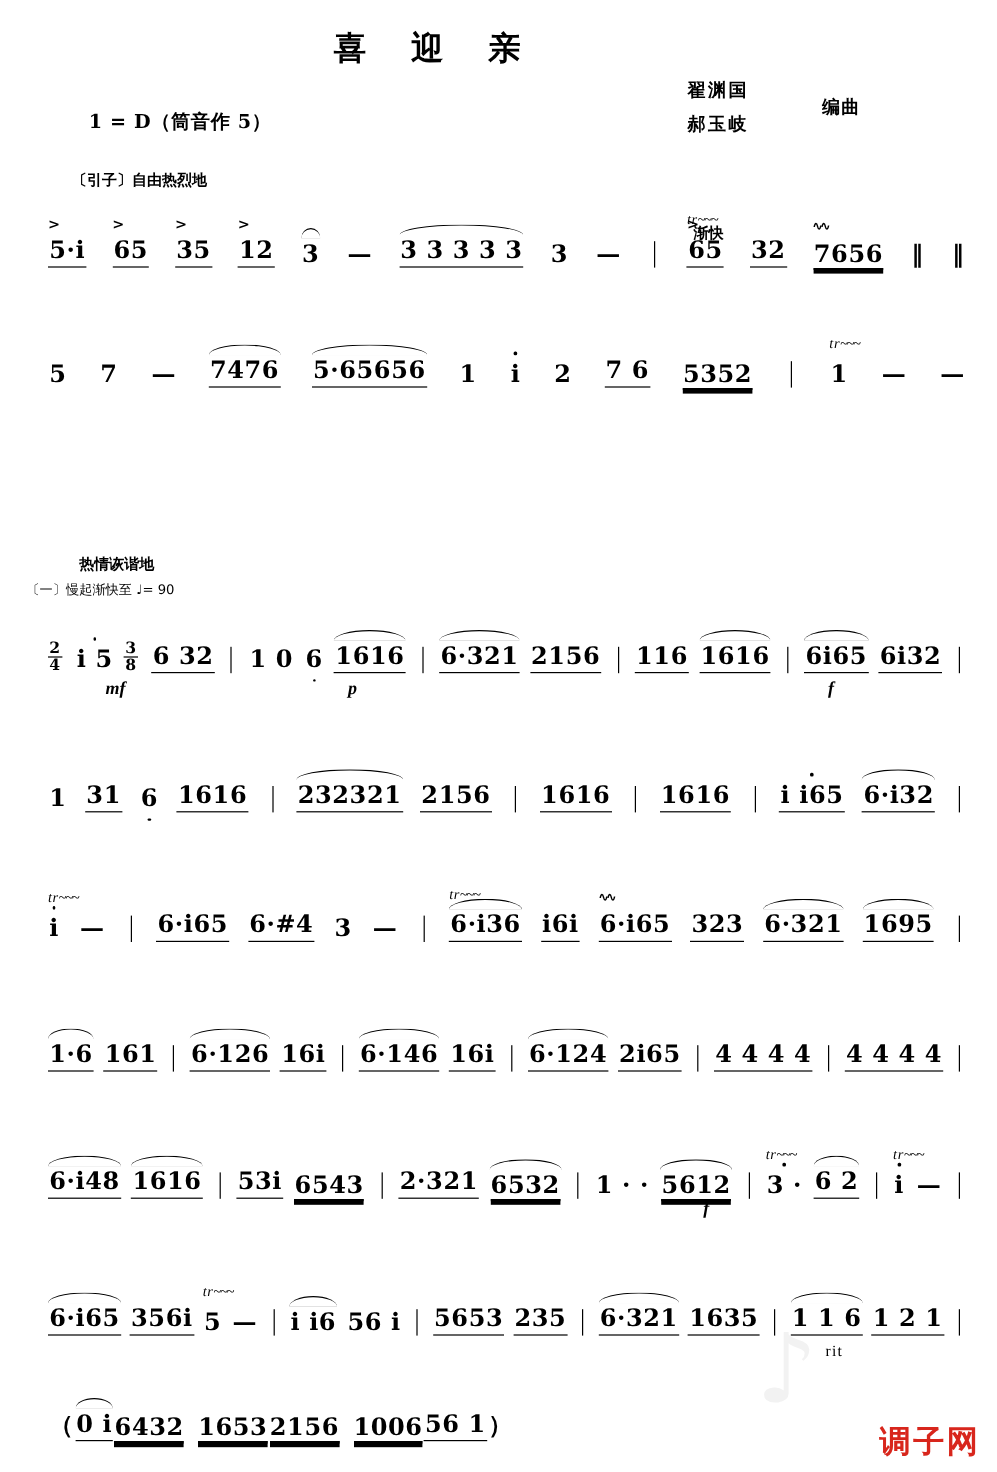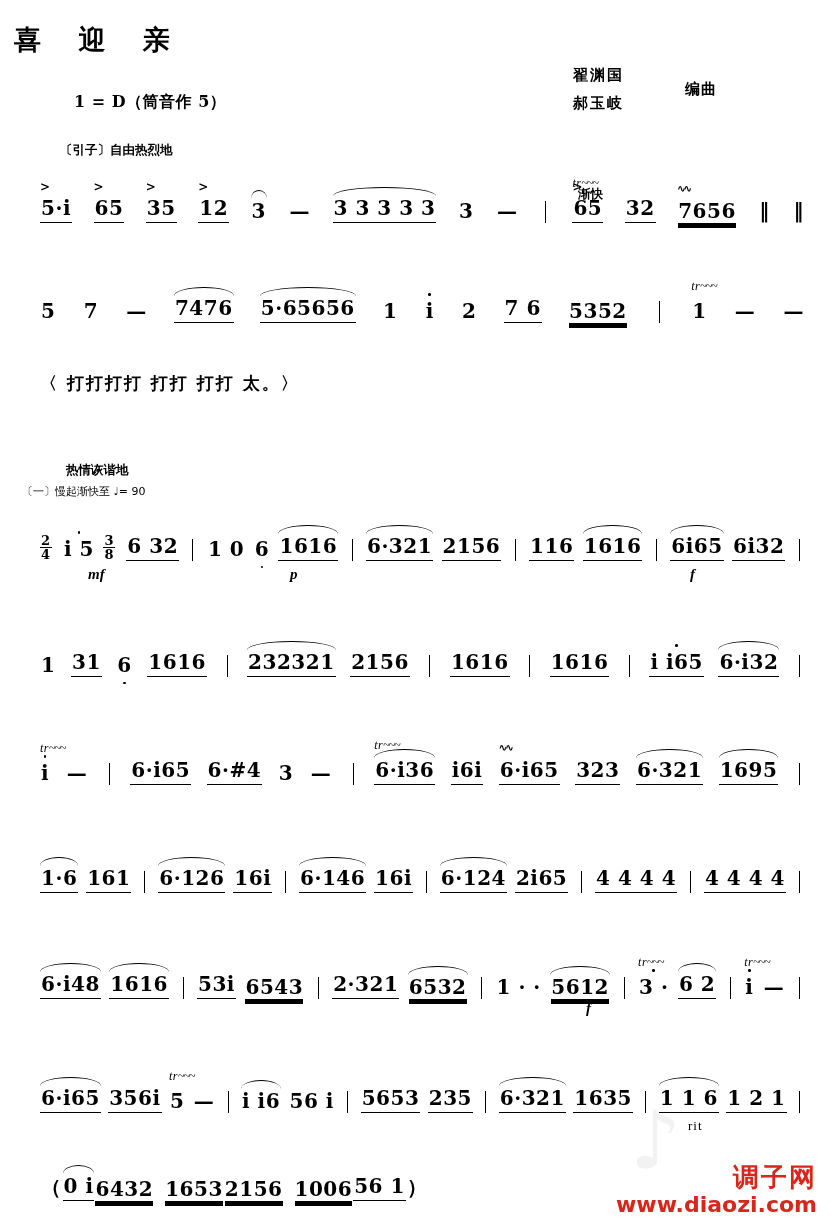--- a/index.html
+++ b/index.html
@@ -20,21 +20,21 @@
     left: 0; top: 0;
     width: 831px;
     height: 1227px;
   }
   
   .title {
     position: absolute;
     top: 22px;
     left: 0;
     width: 712px;
-    text-align: left;
+    text-align: center;
     font-family: "DejaVu Sans", sans-serif;
     font-weight: bold;
     font-size: 27px;
     letter-spacing: 14px;
     text-indent: 14px;
   }
   
   .credits {
     position: absolute;
     top: 66px;
@@ -295,21 +295,20 @@
       <span class="grp">2</span>
       <span class="grp uline1">7 6</span>
       <span class="grp uline2">5352</span>
       <span class="bar"></span>
       <span class="grp"><span class="tr">tr</span><span>1</span></span>
       <span class="grp">—</span>
       <span class="grp">—</span>
     </div>
   </div>
 
-  <div class="spoken">〈 打打打打 打打 打打 太。〉</div>
 
   <div class="marker" style="top:462px; left:66px;">热情诙谐地</div>
   <div class="tempo-note" style="top:484px; left:22px;">〔一〕慢起渐快至 ♩= 90</div>
 
   <div class="row" style="top:534px;">
     <div class="inner">
       <span class="meter">
           <span class="num">2</span>
           <span>4</span>
         </span>
@@ -459,16 +458,15 @@
       <span class="grp uline2">1006</span>
       <span class="grp uline1">56 1</span>
       <span class="grp">）</span>
       <span class="bar"></span>
     </div>
   </div>
 
   <div class="wm-ghost">♪</div>
   <div class="wm">
     <div class="cn">调子网</div>
-    <div class="url">www.diaozi.com</div>
   </div>
 
 </div>
 
 </body></html>

